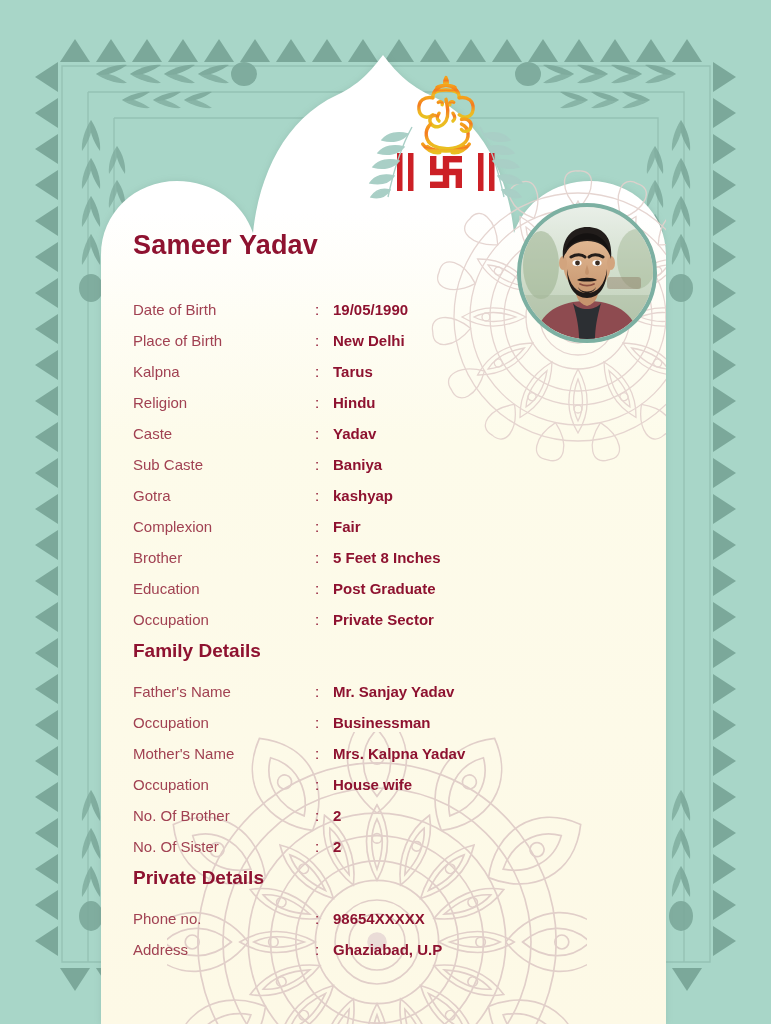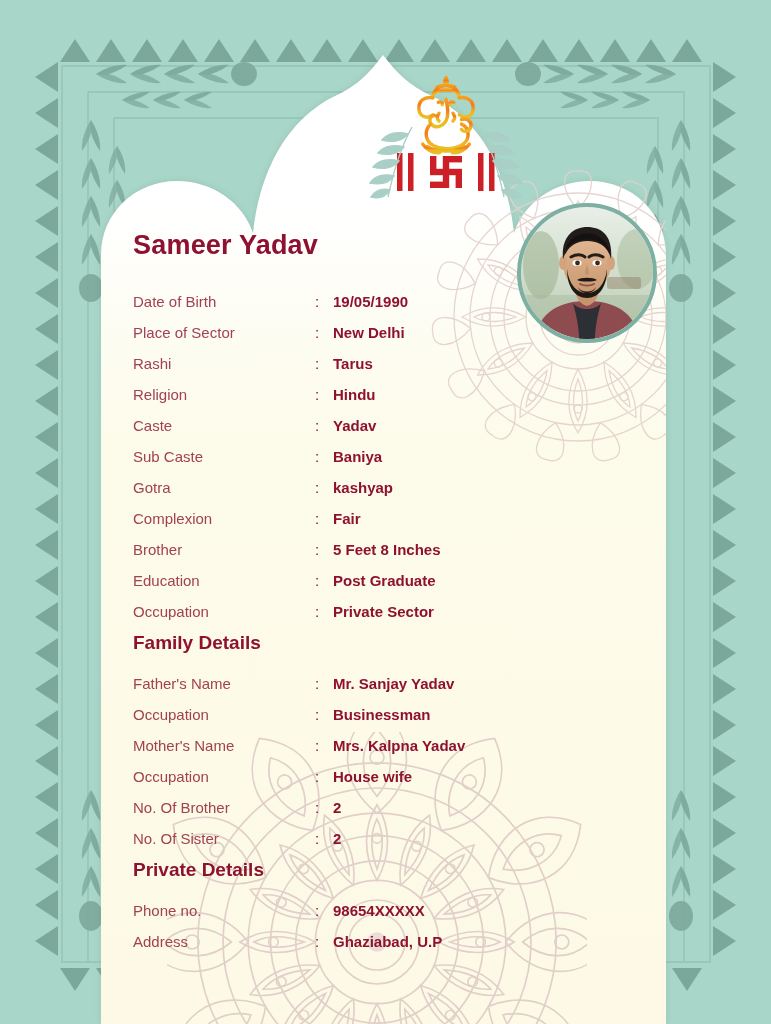--- a/index.html
+++ b/index.html
@@ -63,21 +63,21 @@
   #content{
     position:absolute;
     left:32px; top:175px;
     width:520px;
   }
   .person-name{
     color:#8e1230;
     font-size:27px;
     font-weight:bold;
     letter-spacing:.2px;
-    margin-bottom:16px;
+    margin-bottom:24px;
   }
   .section-head{
     color:#8e1230;
     font-size:19px;
     font-weight:bold;
     margin-top:14px;
     margin-bottom:5px;
   }
   .row{
     display:flex;
@@ -915,26 +915,26 @@
     <div id="content">
       <div class="person-name">Sameer Yadav</div>
 
       <div>
         <div class="row">
             <span class="label">Date of Birth</span>
             <span class="colon">:</span>
             <span class="value">19/05/1990</span>
           </div>
         <div class="row">
-            <span class="label">Place of Sector</span>
+            <span class="label">Place of Birth</span>
             <span class="colon">:</span>
             <span class="value">New Delhi</span>
           </div>
         <div class="row">
-            <span class="label">Rashi</span>
+            <span class="label">Kalpna</span>
             <span class="colon">:</span>
             <span class="value">Tarus</span>
           </div>
         <div class="row">
             <span class="label">Religion</span>
             <span class="colon">:</span>
             <span class="value">Hindu</span>
           </div>
         <div class="row">
             <span class="label">Caste</span>

